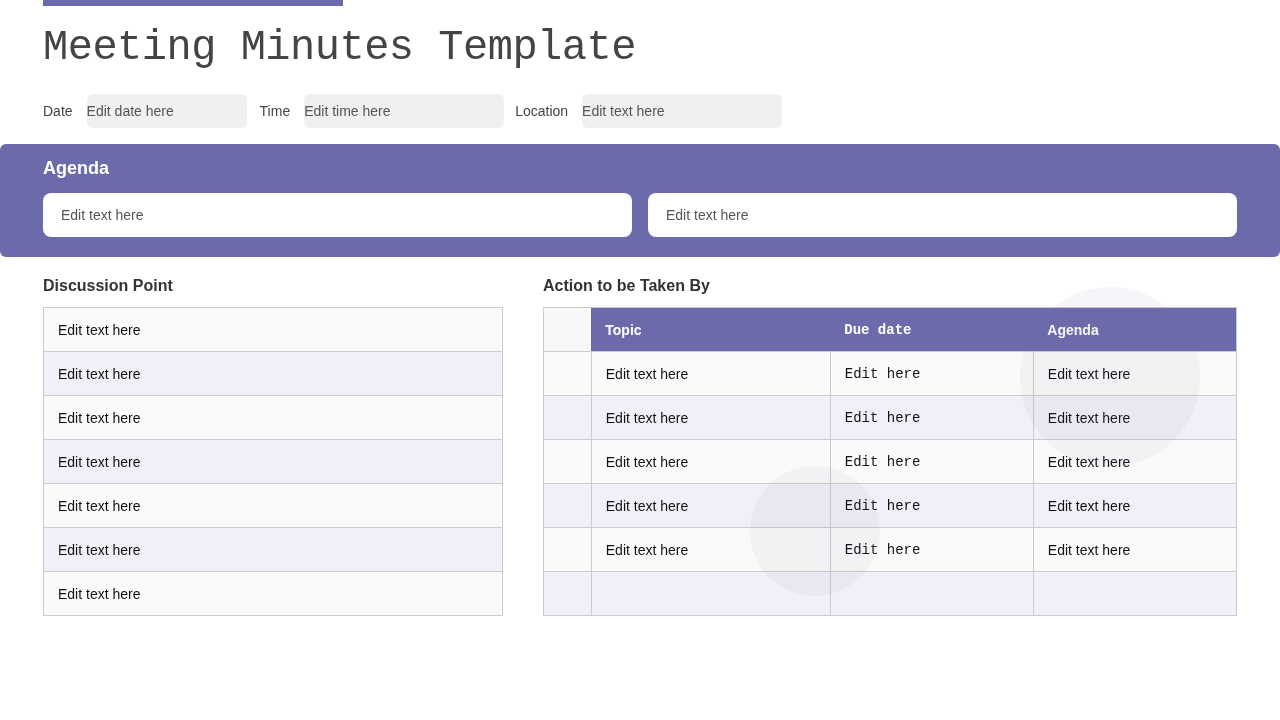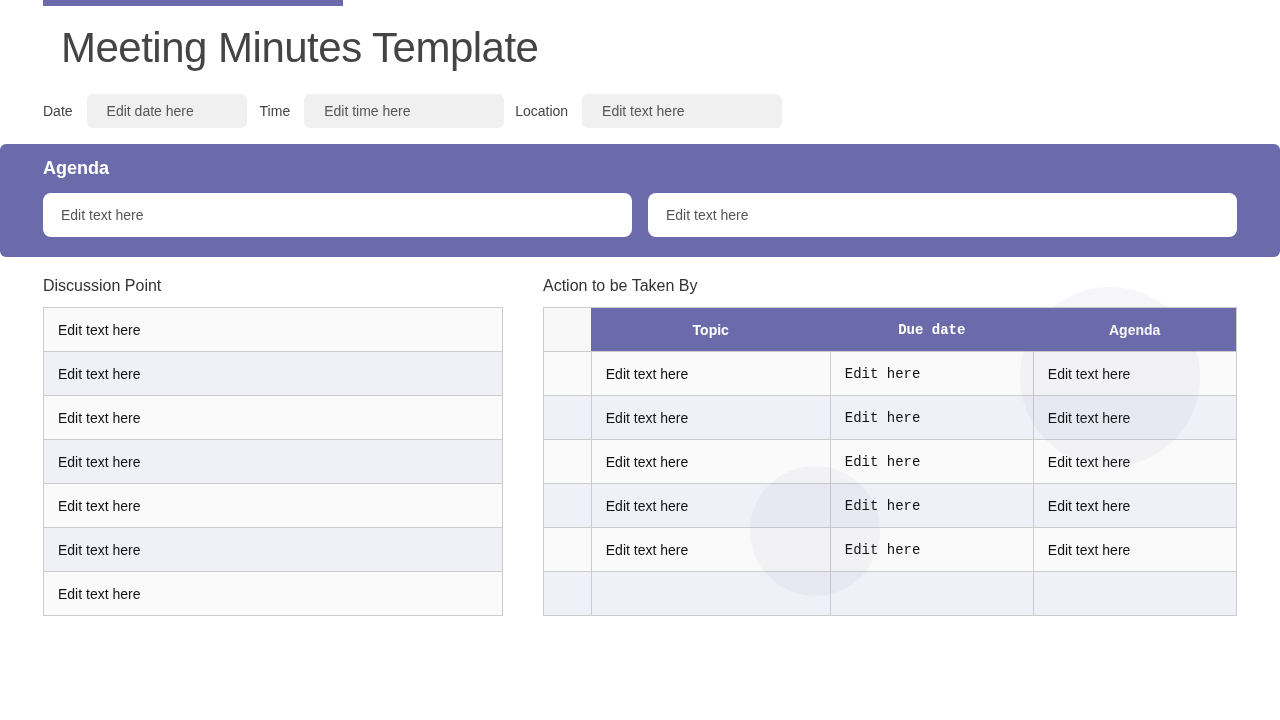--- a/index.html
+++ b/index.html
@@ -15,21 +15,22 @@
     
     .top-bar {
       height: 6px;
       background: #6b6bab;
       width: 300px;
       margin-left: 43px;
     }
 
     
     .title-section {
-      padding: 18px 43px 10px 61px;
+      padding: 18px 43px 10px 43px;
+      font-family: Liberation Mono, monospace;
     }
     .page-title {
       font-size: 42px;
       font-weight: 300;
       color: #444;
       letter-spacing: -0.5px;
     }
 
     
     .header-row {
@@ -42,21 +43,21 @@
     .header-label {
       font-size: 14px;
       color: #444;
       font-weight: 400;
       white-space: nowrap;
       margin-right: 4px;
     }
     .header-input {
       background: #f0f0f0;
       border-radius: 6px;
-      padding: 6px 20px;
+      padding: 6px 0;
       font-size: 14px;
       color: #555;
       min-width: 160px;
       height: 34px;
       display: flex;
       align-items: center;
     }
     .header-input.time-input {
       min-width: 200px;
     }
@@ -101,21 +102,21 @@
       position: relative;
     }
 
     
     .discussion-section {
       flex: 0 0 460px;
       margin-right: 40px;
     }
     .section-heading {
       font-size: 16px;
-      font-weight: 400;
+      font-weight: 700;
       color: #333;
       margin-bottom: 12px;
     }
     .discussion-table {
       width: 100%;
       border-collapse: collapse;
       border: 1px solid #ccc;
     }
     .discussion-table td {
       border: 1px solid #ccc;
@@ -139,21 +140,21 @@
       width: 100%;
       border-collapse: collapse;
       border: 1px solid #ccc;
     }
     .action-table th {
       background: #6b6bab;
       color: #ffffff;
       font-size: 14px;
       font-weight: 600;
       padding: 10px 14px;
-      text-align: center;
+      text-align: left;
       height: 44px;
     }
     .action-table td {
       border: 1px solid #ccc;
       padding: 10px 14px;
       font-size: 14px;
       color: #111;
       height: 44px;
     }
     .action-table tr:nth-child(odd) td {

